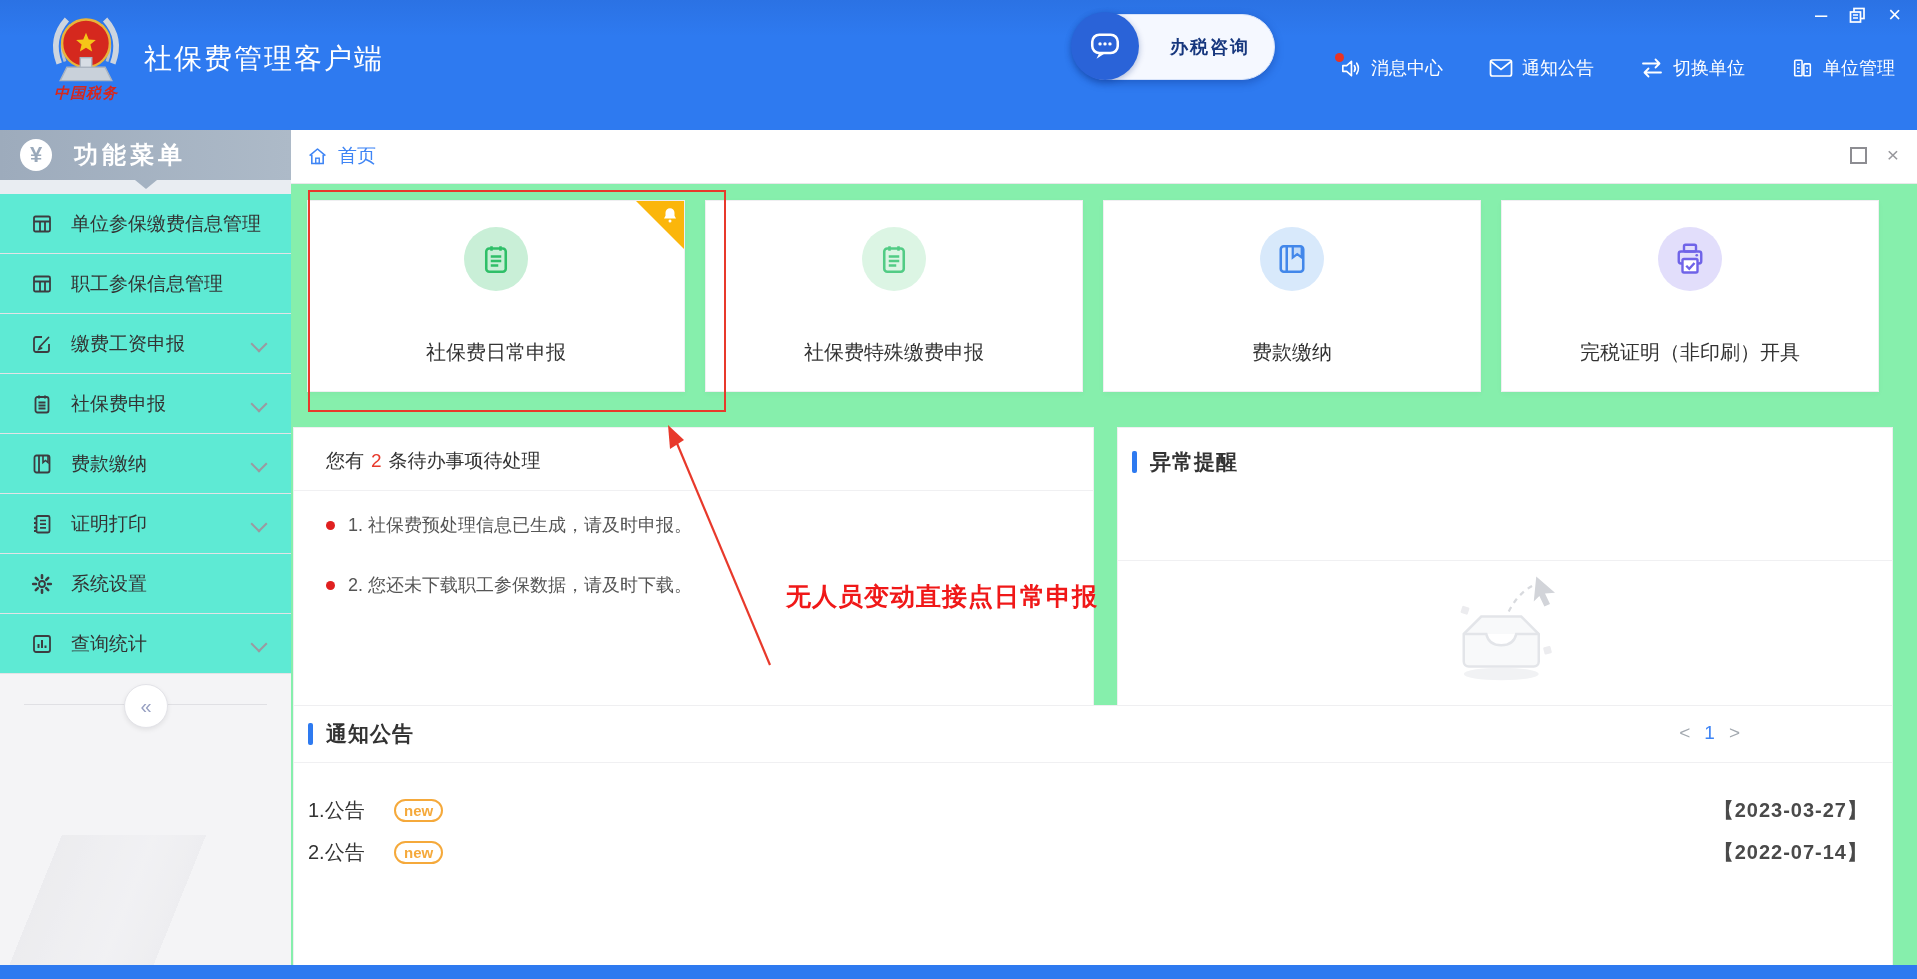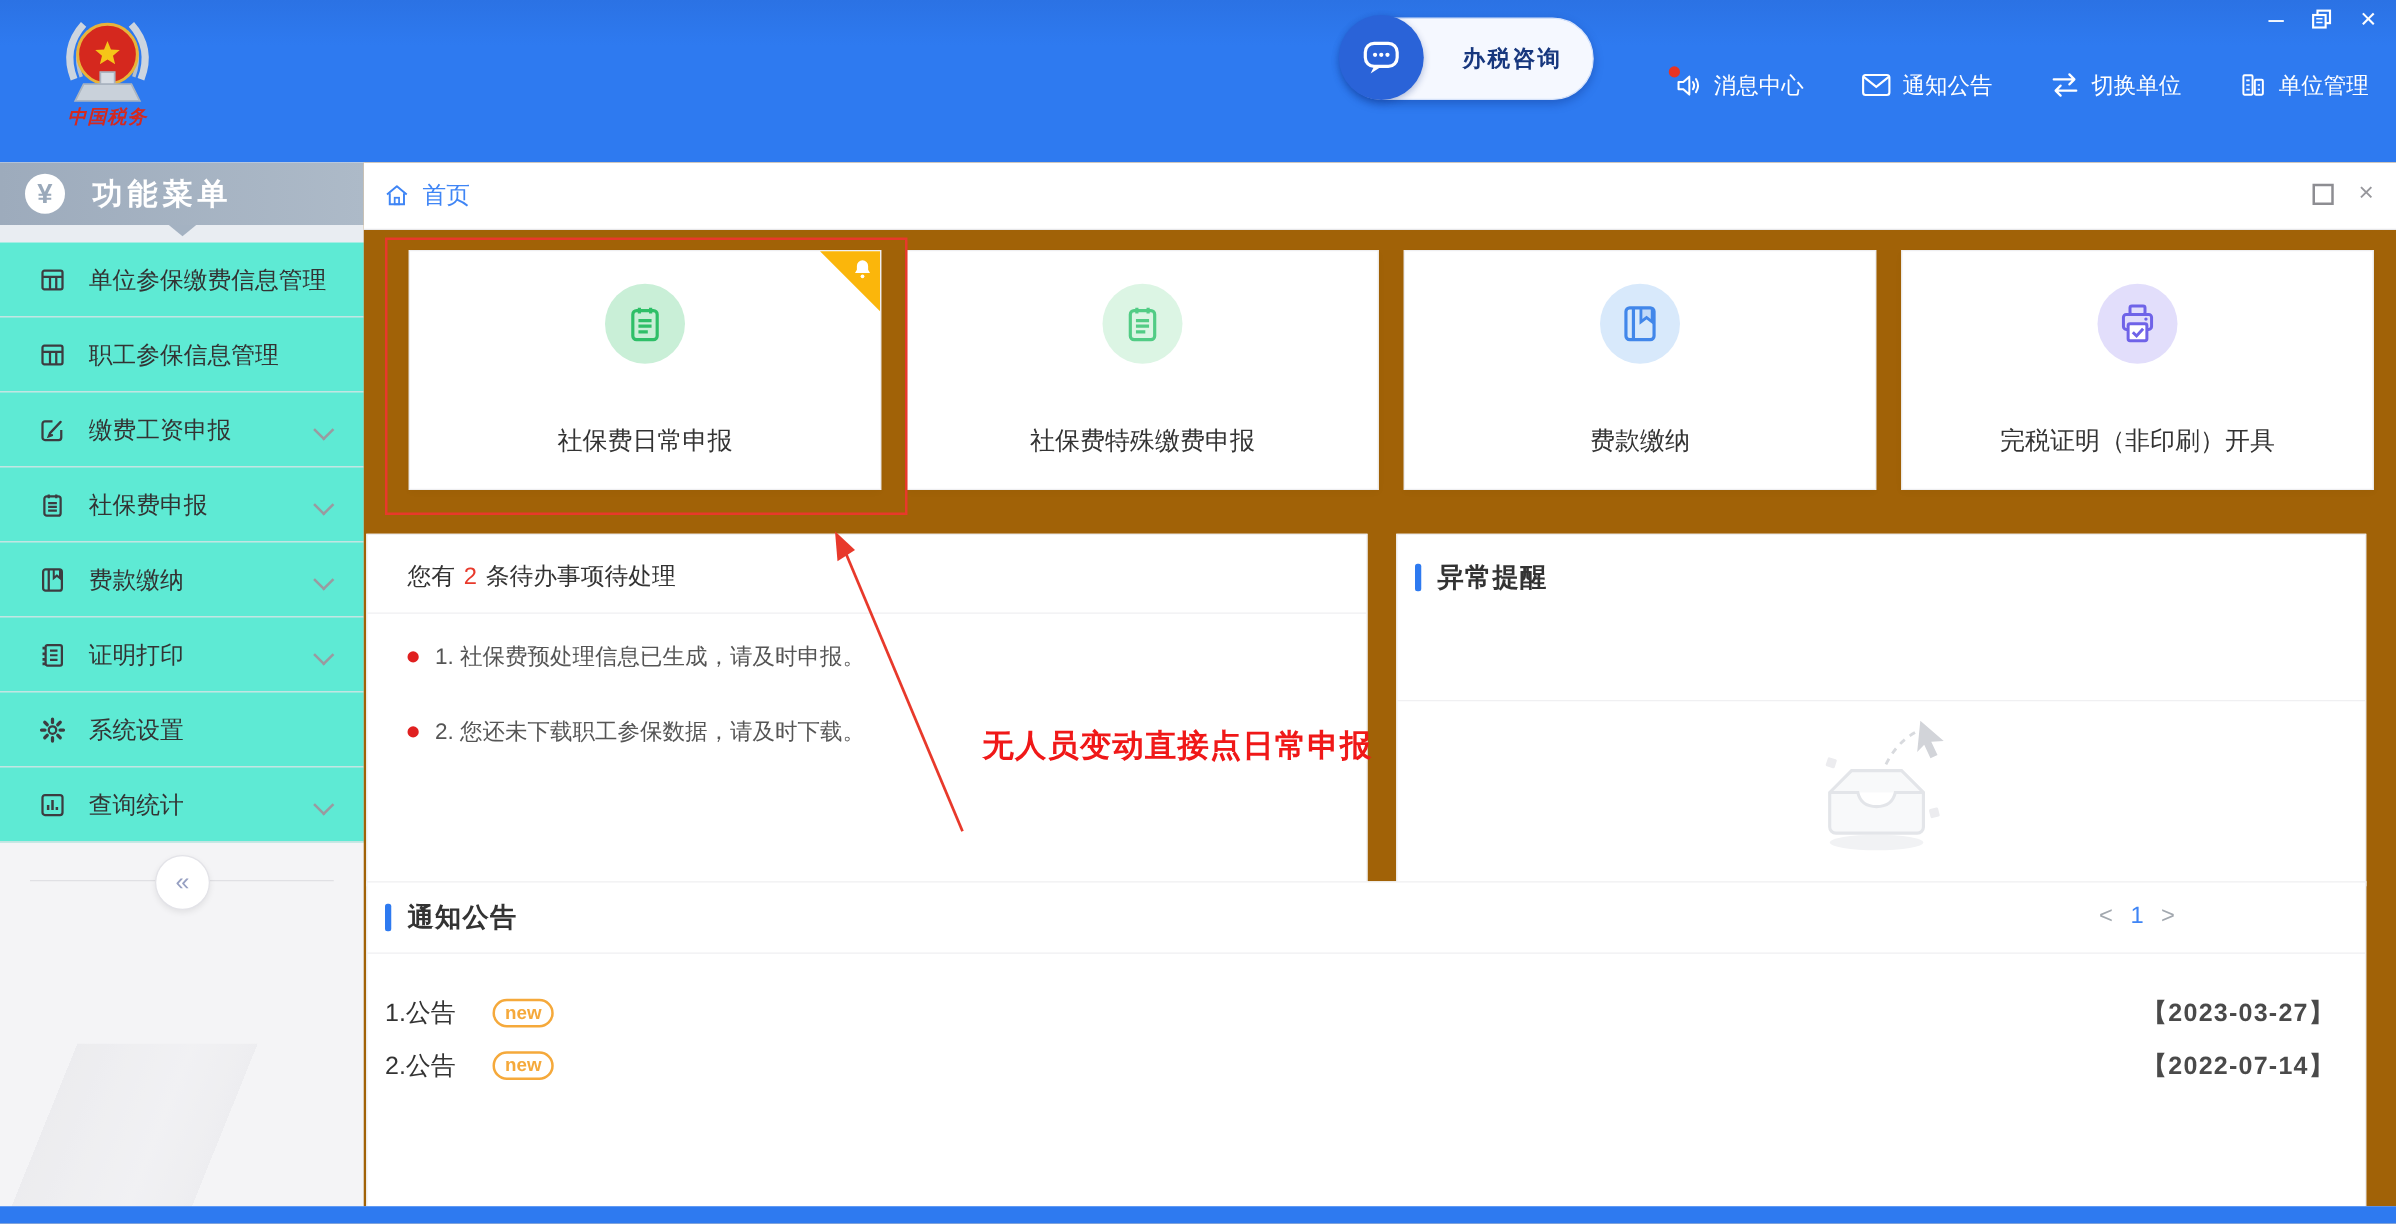--- a/index.html
+++ b/index.html
@@ -33,28 +33,28 @@
   .sb-item{height:59px;border-bottom:1px solid #e3e3e6;display:flex;align-items:center;padding-left:30px;gap:17px;font-size:19px;color:#333;cursor:pointer;position:relative;background:#5eead4;}
   .sb-item .chev{position:absolute;right:26px;top:24px;width:10px;height:10px;border-right:2px solid #9a9aa0;border-bottom:2px solid #9a9aa0;transform:rotate(45deg);}
   .sb-collapse-row{position:relative;height:60px;}
   .sb-collapse-row .line{position:absolute;left:24px;right:24px;top:30px;border-top:1px solid #e0e0e4;}
   .sb-collapse{position:absolute;left:124px;top:10px;width:42px;height:42px;border-radius:50%;background:#fff;border:1px solid #e3e3e8;
                box-shadow:0 2px 5px rgba(0,0,0,.08);display:flex;align-items:center;justify-content:center;color:#97a0c2;font-size:20px;cursor:pointer;}
   .sb-watermark{position:absolute;left:0;bottom:0;width:291px;height:130px;opacity:.55;
     background:linear-gradient(112deg,transparent 18%,#e7e7ea 18%,#efeff2 45%,#e9e9ec 60%,transparent 60%),
                linear-gradient(290deg,transparent 55%,#ededf0 55%,#f1f1f3 80%,transparent 80%);}
   
-  .main{position:absolute;left:291px;top:130px;width:1626px;height:835px;background:#a16207;}
+  .main{position:absolute;left:291px;top:130px;width:1626px;height:835px;background:#86efac;}
   .breadcrumb{position:absolute;left:0;top:0;width:1626px;height:53px;background:#fff;border-bottom:1px solid #e8e8ea;}
   .crumb-home{position:absolute;left:16px;top:13px;display:flex;align-items:center;gap:10px;color:#3f85f5;font-size:19px;cursor:pointer;}
   .tab-controls{position:absolute;right:18px;top:16px;display:flex;gap:20px;align-items:center;}
   .tab-max{width:13px;height:13px;border:2px solid #8d8d92;}
   .tab-close{font-size:21px;color:#97979c;line-height:18px;}
   
-  .cards{position:absolute;left:36px;top:70px;display:grid;grid-template-columns:repeat(4,376px);grid-gap:22px;font-family:Liberation Serif, serif;}
+  .cards{position:absolute;left:16px;top:70px;display:grid;grid-template-columns:repeat(4,376px);grid-gap:22px;font-family:Liberation Serif, serif;}
   .card{position:relative;width:376px;height:190px;background:#fff;border:1px solid #efeff1;box-shadow:0 2px 6px rgba(0,0,0,.03);cursor:pointer;}
   .card-icon{position:absolute;left:156px;top:26px;width:64px;height:64px;border-radius:50%;display:flex;align-items:center;justify-content:center;}
   .card-label{position:absolute;left:0;top:138px;width:100%;text-align:center;font-size:20px;color:#333;}
   .corner-badge{position:absolute;right:0;top:0;width:0;height:0;border-top:48px solid #fbb60b;border-left:48px solid transparent;}
   .corner-bell{position:absolute;right:5px;top:5px;}
   
   .panel{position:absolute;background:#fff;border:1px solid #efeff1;}
   .panel-head{display:flex;align-items:center;gap:13px;padding:20px 0 0 14px;}
   .panel-bar{width:5px;height:22px;background:#2e7af0;border-radius:2px;}
   .panel-title{font-size:21px;font-weight:bold;color:#333;letter-spacing:1px;}
@@ -87,20 +87,21 @@
     <path d="M22,58 Q12,32 30,12" stroke="#cdd5df" stroke-width="6" fill="none"></path>
     <path d="M78,58 Q88,32 70,12" stroke="#cdd5df" stroke-width="6" fill="none"></path>
     <path d="M28,56 Q20,34 34,18" stroke="#b7c1cd" stroke-width="3" fill="none"></path>
     <path d="M72,56 Q80,34 66,18" stroke="#b7c1cd" stroke-width="3" fill="none"></path>
     <circle cx="50" cy="37" r="25" fill="#d5281e" stroke="#e8b33a" stroke-width="2.5"></circle>
     <polygon points="50,26 52.9,33 60.3,33.5 54.6,38.3 56.4,45.5 50,41.5 43.6,45.5 45.4,38.3 39.7,33.5 47.1,33" fill="#f5c518"></polygon>
     <path d="M30,62 L70,62 L77,76 L23,76 Z" fill="#c9d1da" stroke="#aab4c0" stroke-width="1.5"></path>
     <rect x="44" y="52" width="12" height="10" fill="#d7dde4" stroke="#aab4c0" stroke-width="1.5"></rect>
   </svg>
   <div class="logo-cap">中国税务</div>
+  <div class="app-title">社保费管理客户端</div>
 
   <div class="consult">
     <div class="consult-circle">
       <svg width="34" height="34" viewBox="0 0 24 24" fill="none">
         <rect x="3" y="4" width="18" height="13" rx="5" stroke="#fff" stroke-width="1.8"></rect>
         <circle cx="8.5" cy="10.5" r="1.2" fill="#fff"></circle>
           <circle cx="12" cy="10.5" r="1.2" fill="#fff"></circle>
           <circle cx="15.5" cy="10.5" r="1.2" fill="#fff"></circle>
         <path d="M8,17 L6,21 L11.5,17.5" fill="#fff"></path>
       </svg>

